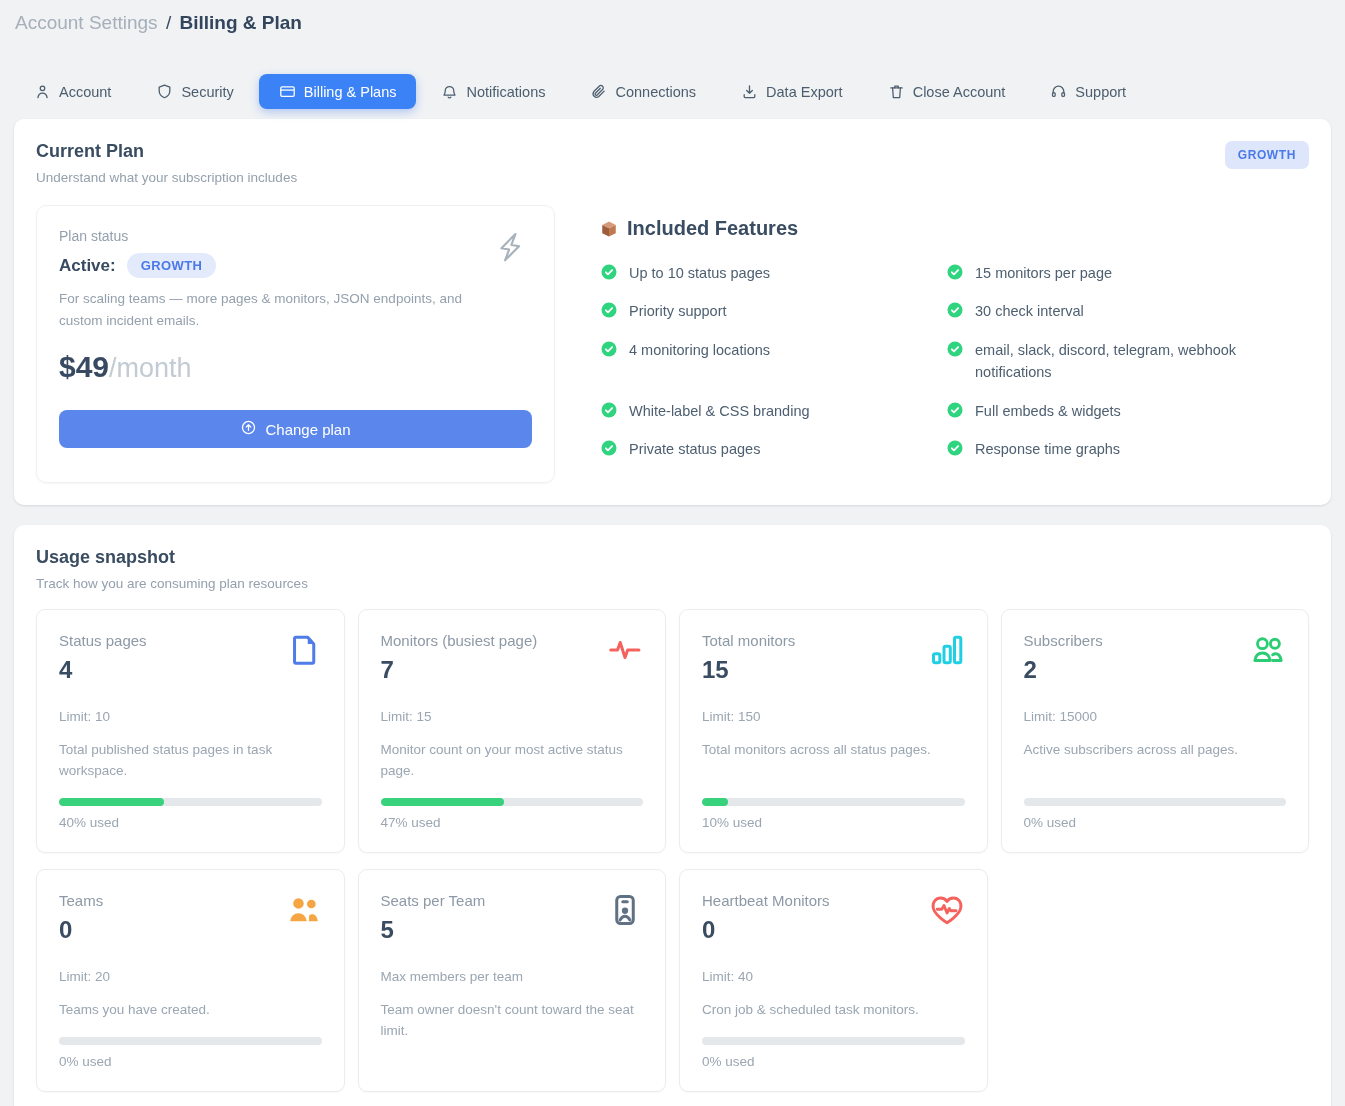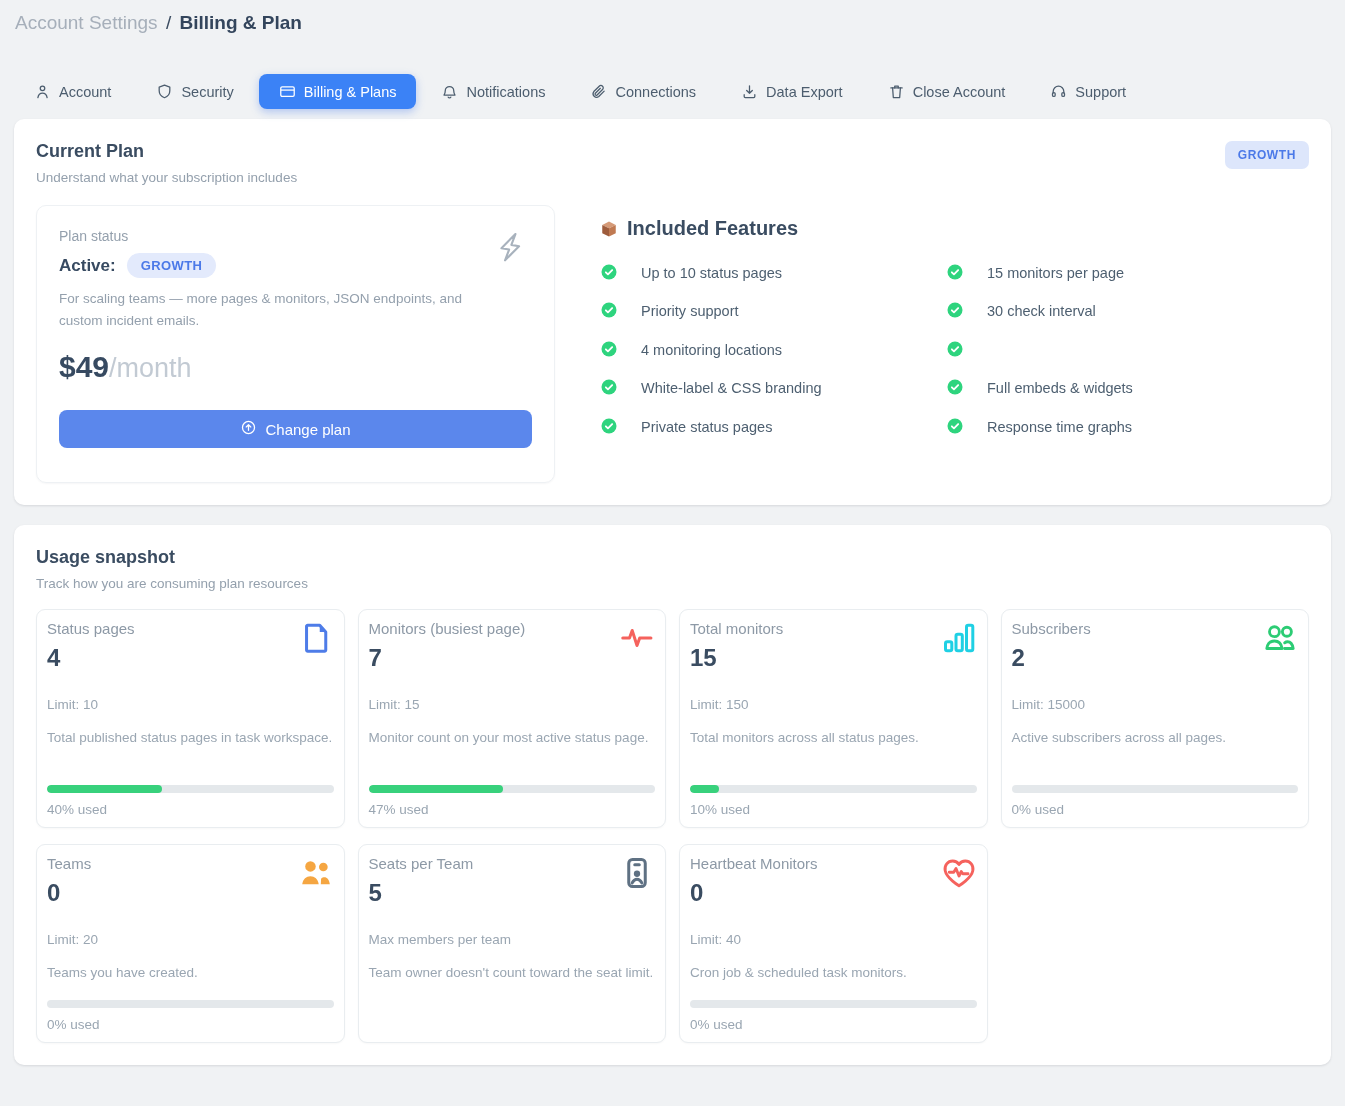--- a/index.html
+++ b/index.html
@@ -56,27 +56,27 @@
                 display:flex; align-items:center; justify-content:center; gap:8px; cursor:pointer; }
   .change-btn svg { width:17px; height:17px; }
   .zap { position:absolute; top:24px; right:26px; width:34px; height:34px; transform:rotate(10deg); }
   .zap svg { width:34px; height:34px; }
 
   
   .features-col { flex:1; padding-top:12px; }
   .features-title { display:flex; align-items:center; gap:9px; font-size:20px; font-weight:700; color:#3a4c61; }
   .features-title .pkg svg { width:18px; height:18px; display:block; }
   .features-grid { display:grid; grid-template-columns:346px 1fr; row-gap:16px; margin-top:22px; }
-  .feature-item { display:flex; gap:23px; align-items:flex-start; font-size:14.5px; color:#4d5f70;
+  .feature-item { display:flex; gap:11px; align-items:flex-start; font-size:14.5px; color:#4d5f70;
                   line-height:1.55; padding-right:28px; }
   .feature-check svg { width:18px; height:18px; margin-top:1px; display:block; }
 
   
   .usage-grid { display:grid; grid-template-columns:repeat(4,1fr); gap:16px 13px; margin-top:18px; }
-  .usage-card { border:1px solid #e9edf0; border-radius:9px; padding:10px; background:#fff;
+  .usage-card { border:1px solid #e9edf0; border-radius:9px; padding:22px; background:#fff;
                 display:flex; flex-direction:column; box-shadow:0 1px 2px rgba(16,24,40,.03); }
   .usage-card:nth-child(-n+4) { min-height:219px; }
   .usage-card:nth-child(n+5) { min-height:199px; }
   .uc-head { display:flex; justify-content:space-between; align-items:flex-start; }
   .uc-label { color:#8d99a6; font-size:15px; }
   .uc-value { font-size:24px; font-weight:700; color:#3a4c61; margin-top:7px; }
   .uc-limit { color:#9aa6b2; font-size:13.5px; margin-top:25px; }
   .uc-icon svg { width:36px; height:36px; display:block; }
   .uc-desc { color:#9aa6b2; font-size:13.5px; line-height:1.55; margin-top:16px; }
   .uc-progress { margin-top:auto; padding-top:16px; }
@@ -259,20 +259,21 @@
               </span>
               <span class="feature-text">4 monitoring locations</span>
             </div>
             <div class="feature-item">
               <span class="feature-check">
                 <svg viewBox="0 0 24 24">
                   <circle cx="12" cy="12" r="10" fill="#2ed47e"></circle>
                   <path d="M7.8 12.4l2.8 2.8 5.6-5.8" fill="none" stroke="#fff" stroke-width="2.4" stroke-linecap="round" stroke-linejoin="round"></path>
                 </svg>
               </span>
+              <span class="feature-text">email, slack, discord, telegram, webhook notifications</span>
             </div>
             <div class="feature-item">
               <span class="feature-check">
                 <svg viewBox="0 0 24 24">
                   <circle cx="12" cy="12" r="10" fill="#2ed47e"></circle>
                   <path d="M7.8 12.4l2.8 2.8 5.6-5.8" fill="none" stroke="#fff" stroke-width="2.4" stroke-linecap="round" stroke-linejoin="round"></path>
                 </svg>
               </span>
               <span class="feature-text">White-label &amp; CSS branding</span>
             </div>

